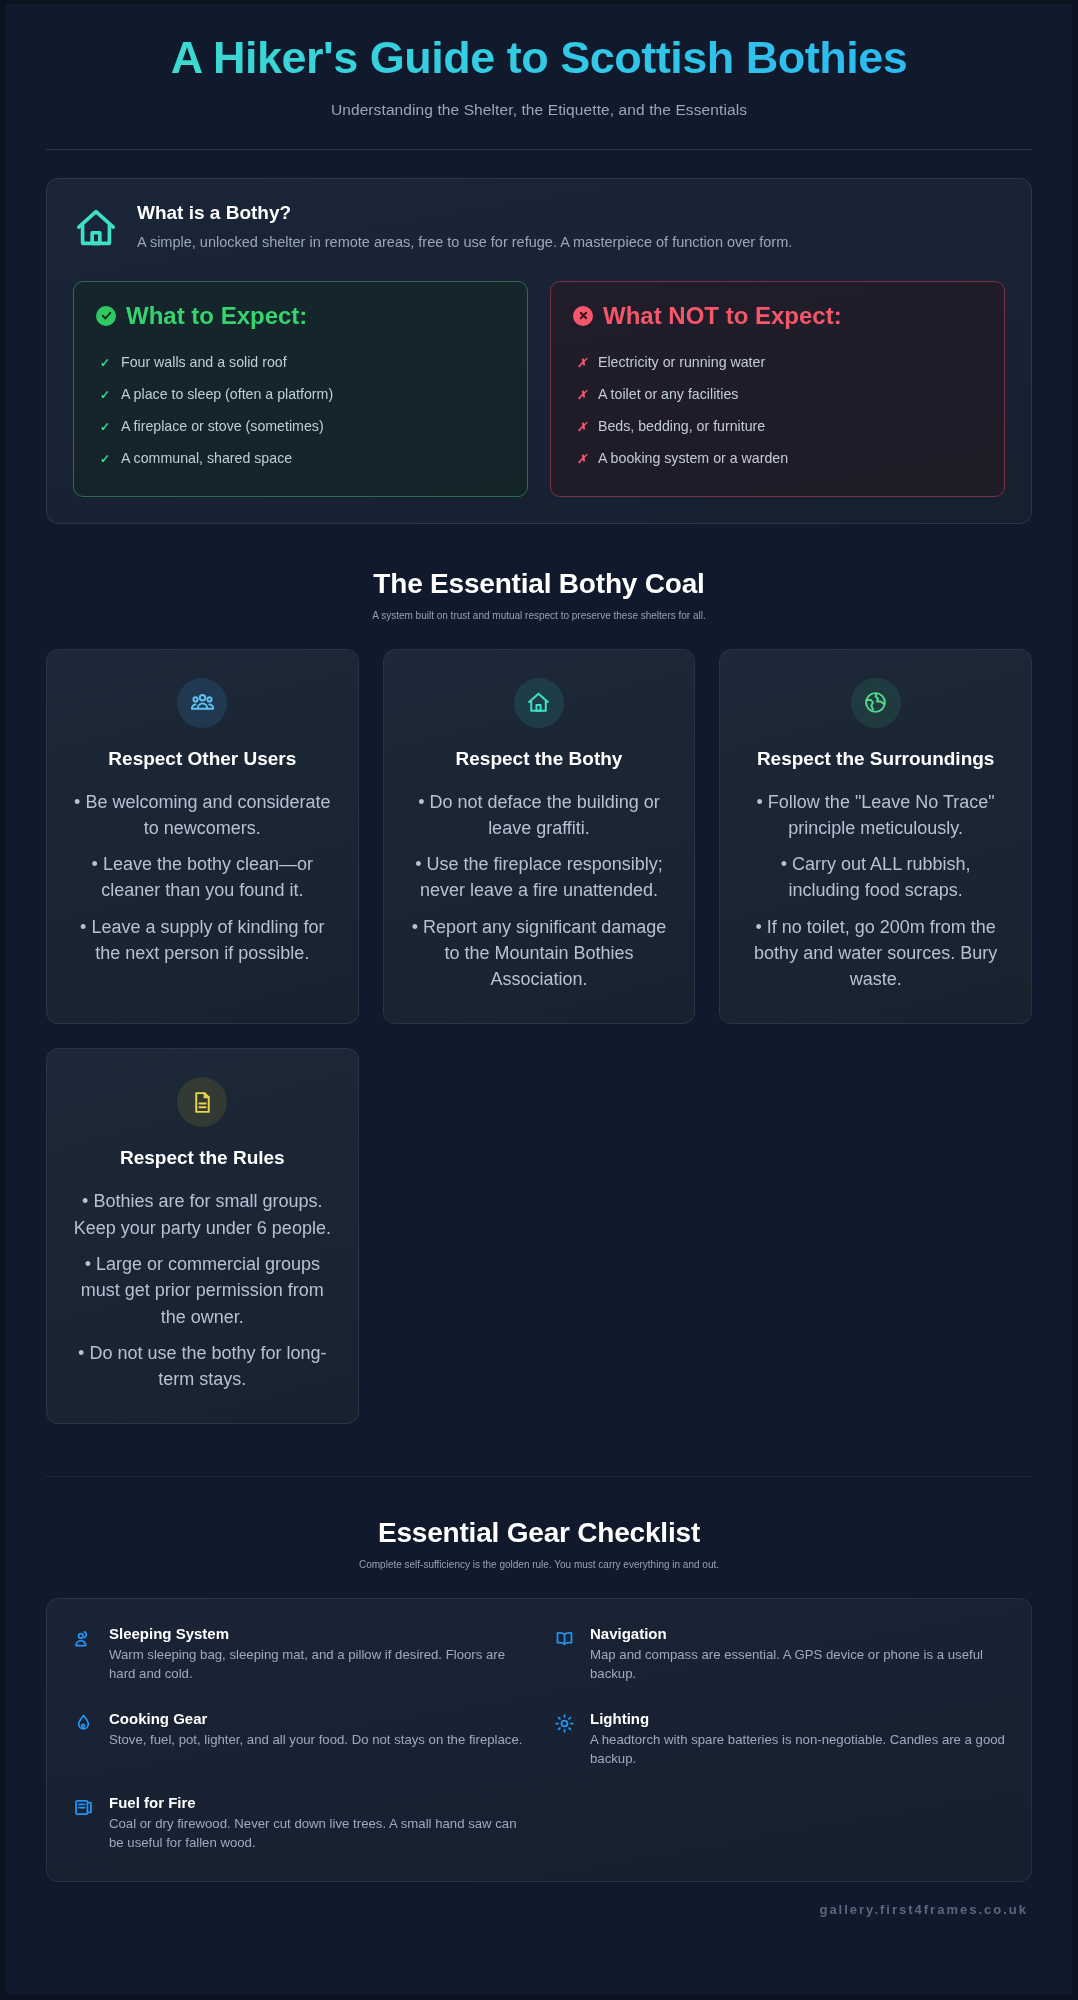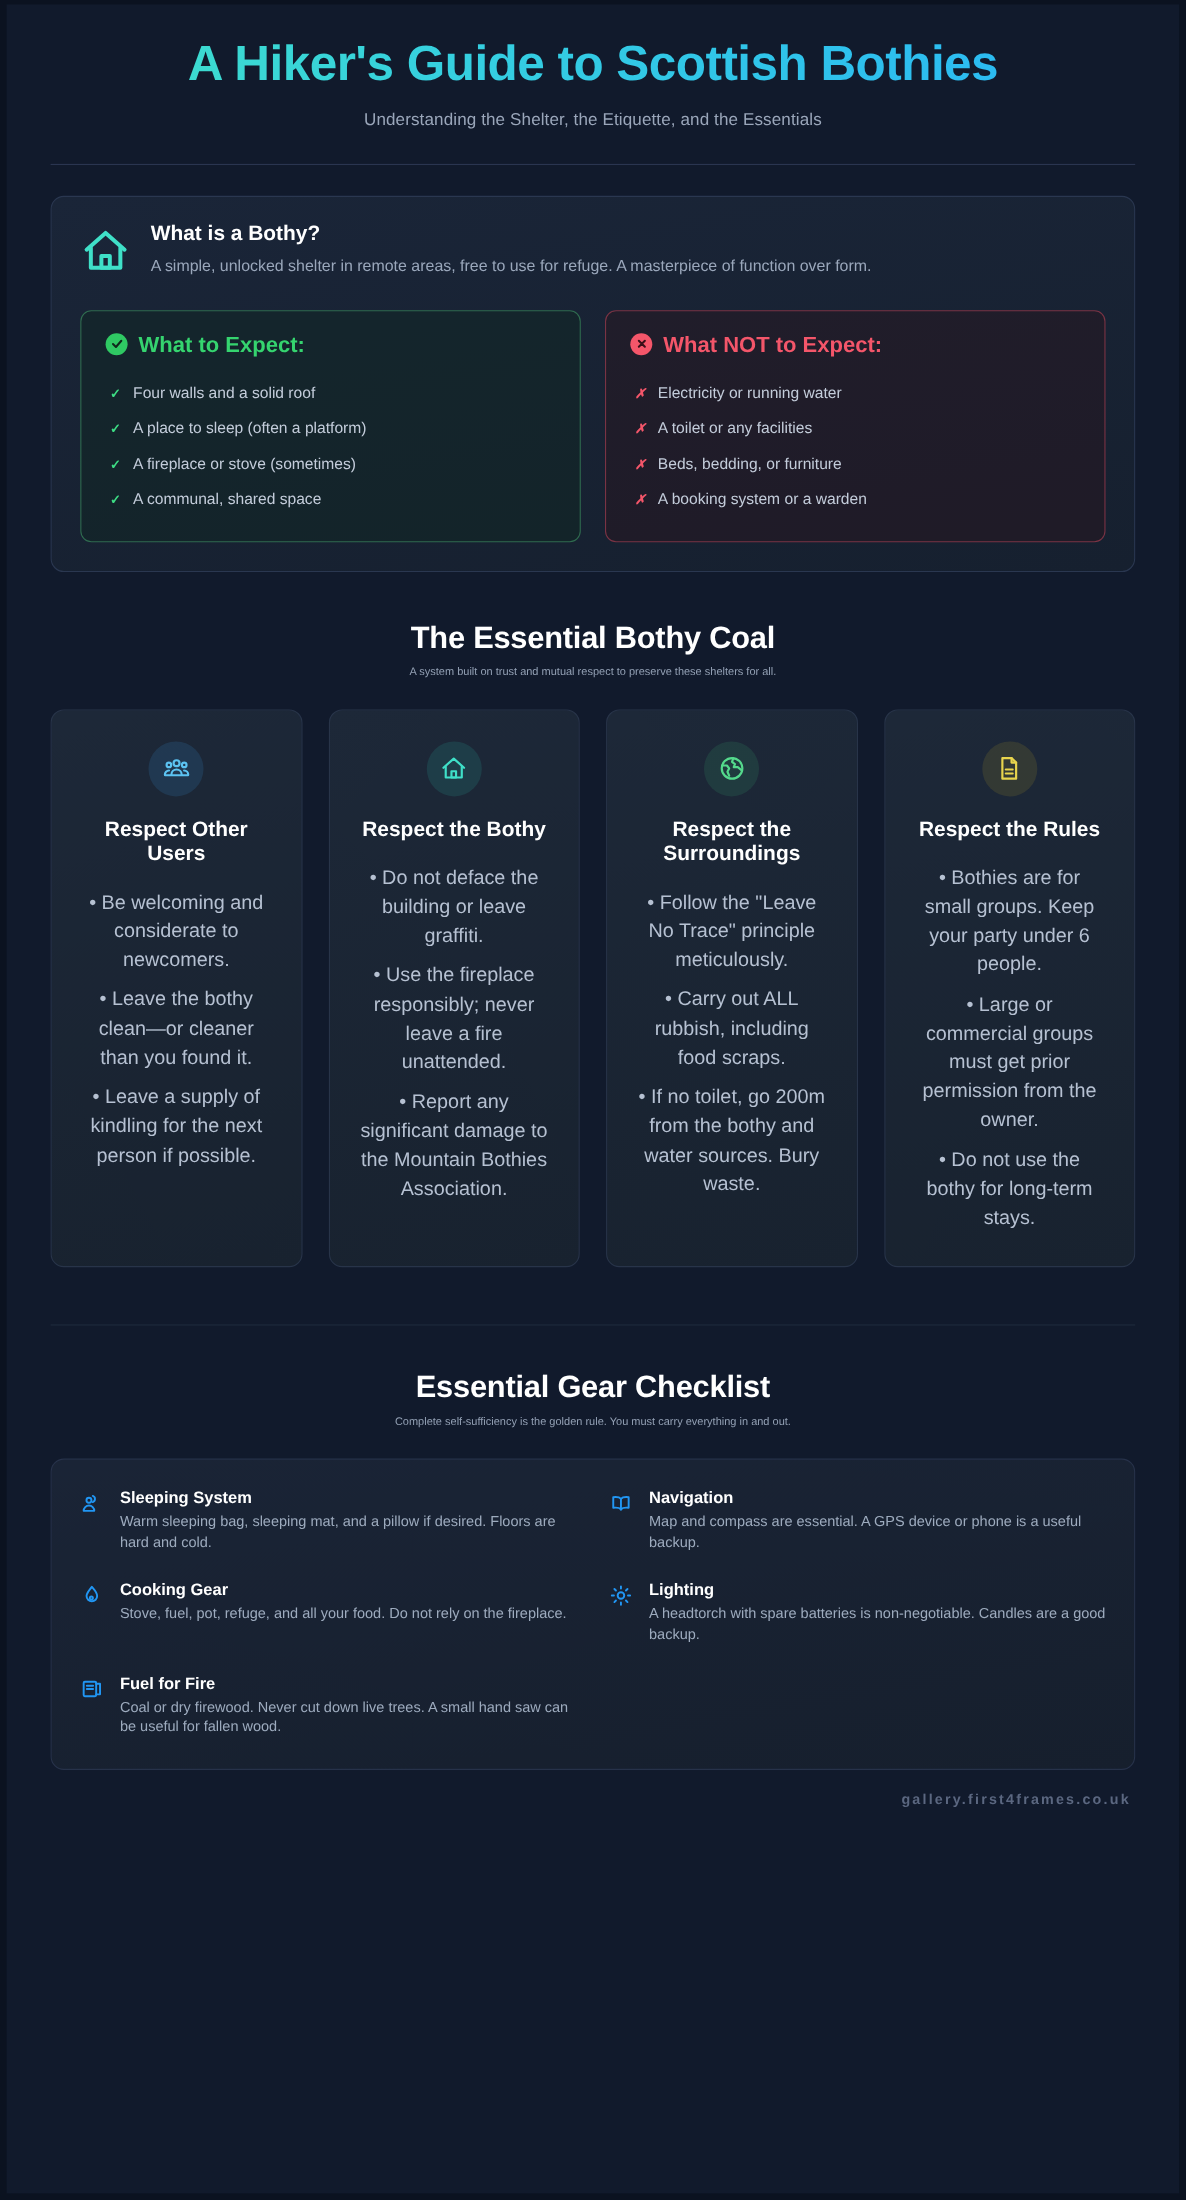--- a/index.html
+++ b/index.html
@@ -108,23 +108,23 @@
     background: rgba(16, 40, 34, 0.45);
     border: 1px solid #2f6b4f;
   }
   .expect-box.bad {
     background: rgba(45, 20, 28, 0.40);
     border: 1px solid #7a3344;
   }
 
   .expect-head {
     display: flex;
-    align-items: flex-start;
+    align-items: center;
     gap: 10px;
-    font-size: 20px;
+    font-size: 24px;
     font-weight: bold;
     margin-bottom: 16px;
   }
   .expect-head.good { color: #35d46f; }
   .expect-head.bad  { color: #f4566a; }
 
   .badge {
     width: 20px; height: 20px; border-radius: 50%;
     display: inline-flex; align-items: center; justify-content: center;
     flex: 0 0 auto;
@@ -143,21 +143,21 @@
   }
   .mark { font-size: 12px; font-weight: bold; flex: 0 0 auto; width: 10px; }
   .mark.good { color: #3ddc84; }
   .mark.bad  { color: #f4566a; font-style: italic; }
 
   
   .code-section { margin-top: 44px; padding: 0 40px; }
 
   .code-grid {
     display: grid;
-    grid-template-columns: 1fr 1fr 1fr 1fr;
+    grid-template-columns: 1fr 1fr 1fr;
     gap: 24px;
     margin-top: 28px;
   }
 
   .code-card {
     background: linear-gradient(165deg, #1d2838 0%, #18222f 100%);
     border: 1px solid #283449;
     border-radius: 12px;
     padding: 28px 24px 26px 24px;
     text-align: center;
@@ -443,21 +443,21 @@
 
         <div class="gear-item">
           <span class="gear-ico">
             <svg width="21" height="21" viewBox="0 0 24 24" fill="none" stroke="#2196f3" stroke-width="2" stroke-linecap="round" stroke-linejoin="round">
               <path d="M12 3c3 3.5 5.5 5.8 5.5 9.5A5.5 5.5 0 0 1 6.5 12.5C6.5 9.5 9 7 12 3z"></path>
               <circle cx="11.5" cy="14.5" r="1.6"></circle>
             </svg>
           </span>
           <div class="gear-text">
             <div class="gear-name">Cooking Gear</div>
-            <div class="gear-desc">Stove, fuel, pot, refuge, and all your food. Do not rely on the fireplace.</div>
+            <div class="gear-desc">Stove, fuel, pot, lighter, and all your food. Do not stays on the fireplace.</div>
           </div>
         </div>
 
         <div class="gear-item">
           <span class="gear-ico">
             <svg width="21" height="21" viewBox="0 0 24 24" fill="none" stroke="#2196f3" stroke-width="2" stroke-linecap="round" stroke-linejoin="round">
               <circle cx="12" cy="12" r="3.4"></circle>
               <path d="M12 2.5v2.2M12 19.3v2.2M2.5 12h2.2M19.3 12h2.2M5.2 5.2l1.6 1.6M17.2 17.2l1.6 1.6M18.8 5.2l-1.6 1.6M6.8 17.2l-1.6 1.6"></path>
             </svg>
           </span>

